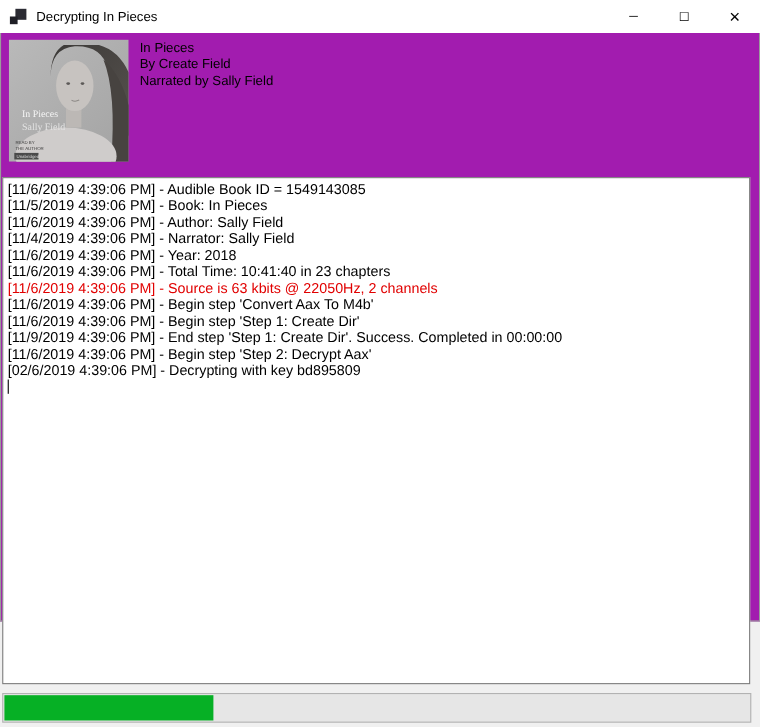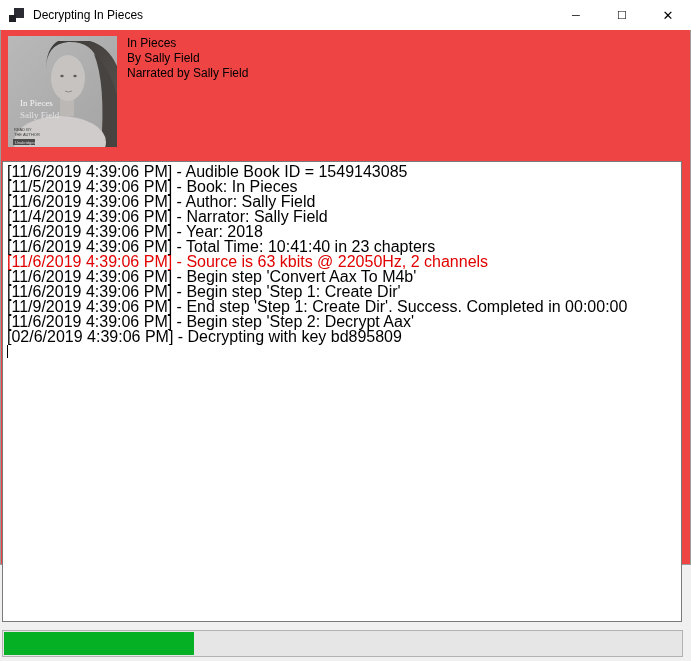--- a/index.html
+++ b/index.html
@@ -5,21 +5,21 @@
   * { margin: 0; padding: 0; box-sizing: border-box; }
   html, body { width: 691px; height: 661px; }
   body {
     font-family: "Liberation Sans", "DejaVu Sans", sans-serif;
     background: #f0f0f0;
     overflow: hidden;
   }
   .window {
     position: relative;
     width: 691px; height: 565px;
-    background: #ef4444;
+    background: #a21caf;
     outline: 1px solid #9b9b9b;
     outline-offset: -1px;
   }
   
   .titlebar {
     position: absolute; top: 0; left: 0;
     width: 100%; height: 30px;
     background: #ffffff;
     display: flex; align-items: center;
   }
@@ -80,21 +80,21 @@
     position: absolute;
     left: 2px; top: 161px;
     width: 680px; height: 461px;
     background: #ffffff;
     border: 1px solid #7a7a7a;
     padding: 2px 4px 0 4px;
     overflow: hidden;
     cursor: text;
   }
   .log-line {
-    font-size: 16px;
+    font-size: 13px;
     line-height: 15px;
     color: #000000;
     white-space: nowrap;
   }
   .caret-line {
     height: 15px;
     display: flex; align-items: center;
   }
   .caret {
     display: inline-block;
@@ -161,21 +161,21 @@
     <text x="12" y="70" font-family="Liberation Serif, serif" font-size="9" fill="#f5f5f5">In Pieces</text>
     <text x="12" y="82" font-family="Liberation Serif, serif" font-size="9" fill="#e3e3e3">Sally Field</text>
     <text x="6" y="95" font-family="Liberation Sans, sans-serif" font-size="4" fill="#3a3a3a">READ BY</text>
     <text x="6" y="100" font-family="Liberation Sans, sans-serif" font-size="4" fill="#3a3a3a">THE AUTHOR</text>
     <rect x="5" y="103" width="22" height="6" fill="#4a4a4a"></rect>
     <text x="7" y="107.5" font-family="Liberation Sans, sans-serif" font-size="4" fill="#dddddd">Unabridged</text>
   </svg>
 
   <div class="book-info">
     <div>In Pieces</div>
-    <div>By Sally Field</div>
+    <div>By Create Field</div>
     <div>Narrated by Sally Field</div>
   </div>
 
   <div class="log-box">
     <div>
         <div class="log-line">[11/6/2019 4:39:06 PM] - Audible Book ID = 1549143085</div>
         <div class="log-line">[11/5/2019 4:39:06 PM] - Book: In Pieces</div>
         <div class="log-line">[11/6/2019 4:39:06 PM] - Author: Sally Field</div>
         <div class="log-line">[11/4/2019 4:39:06 PM] - Narrator: Sally Field</div>
         <div class="log-line">[11/6/2019 4:39:06 PM] - Year: 2018</div>

